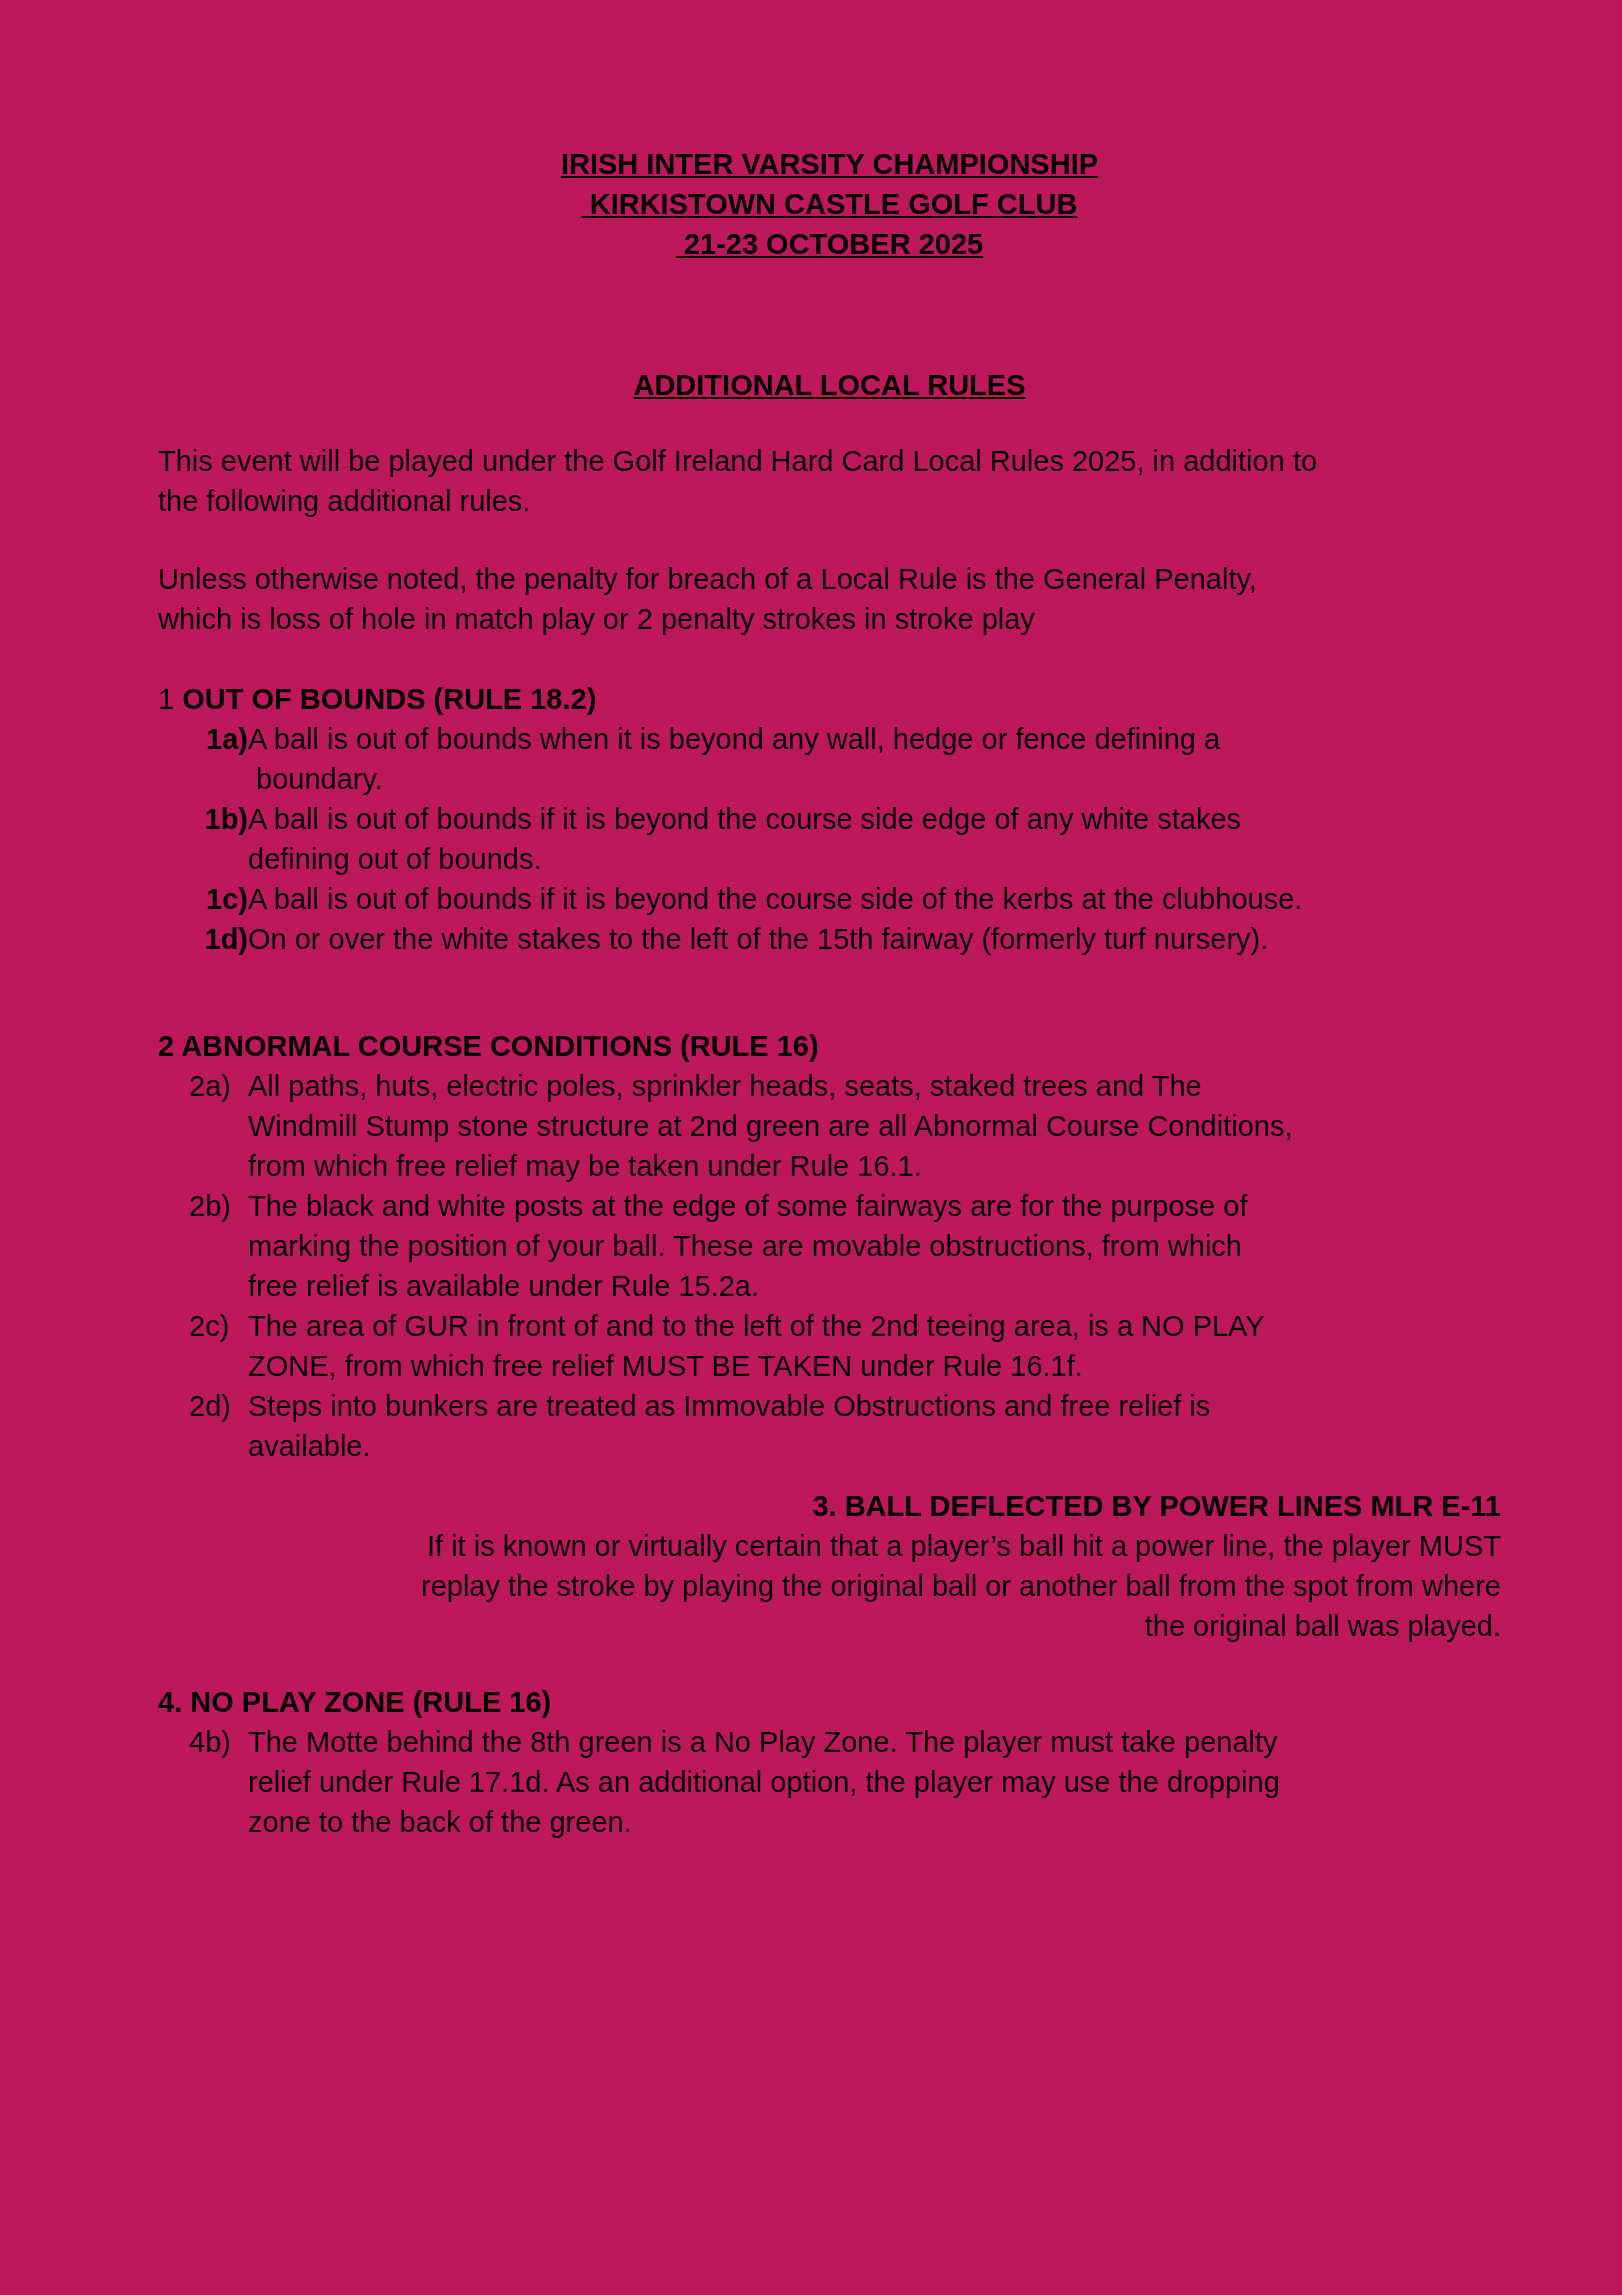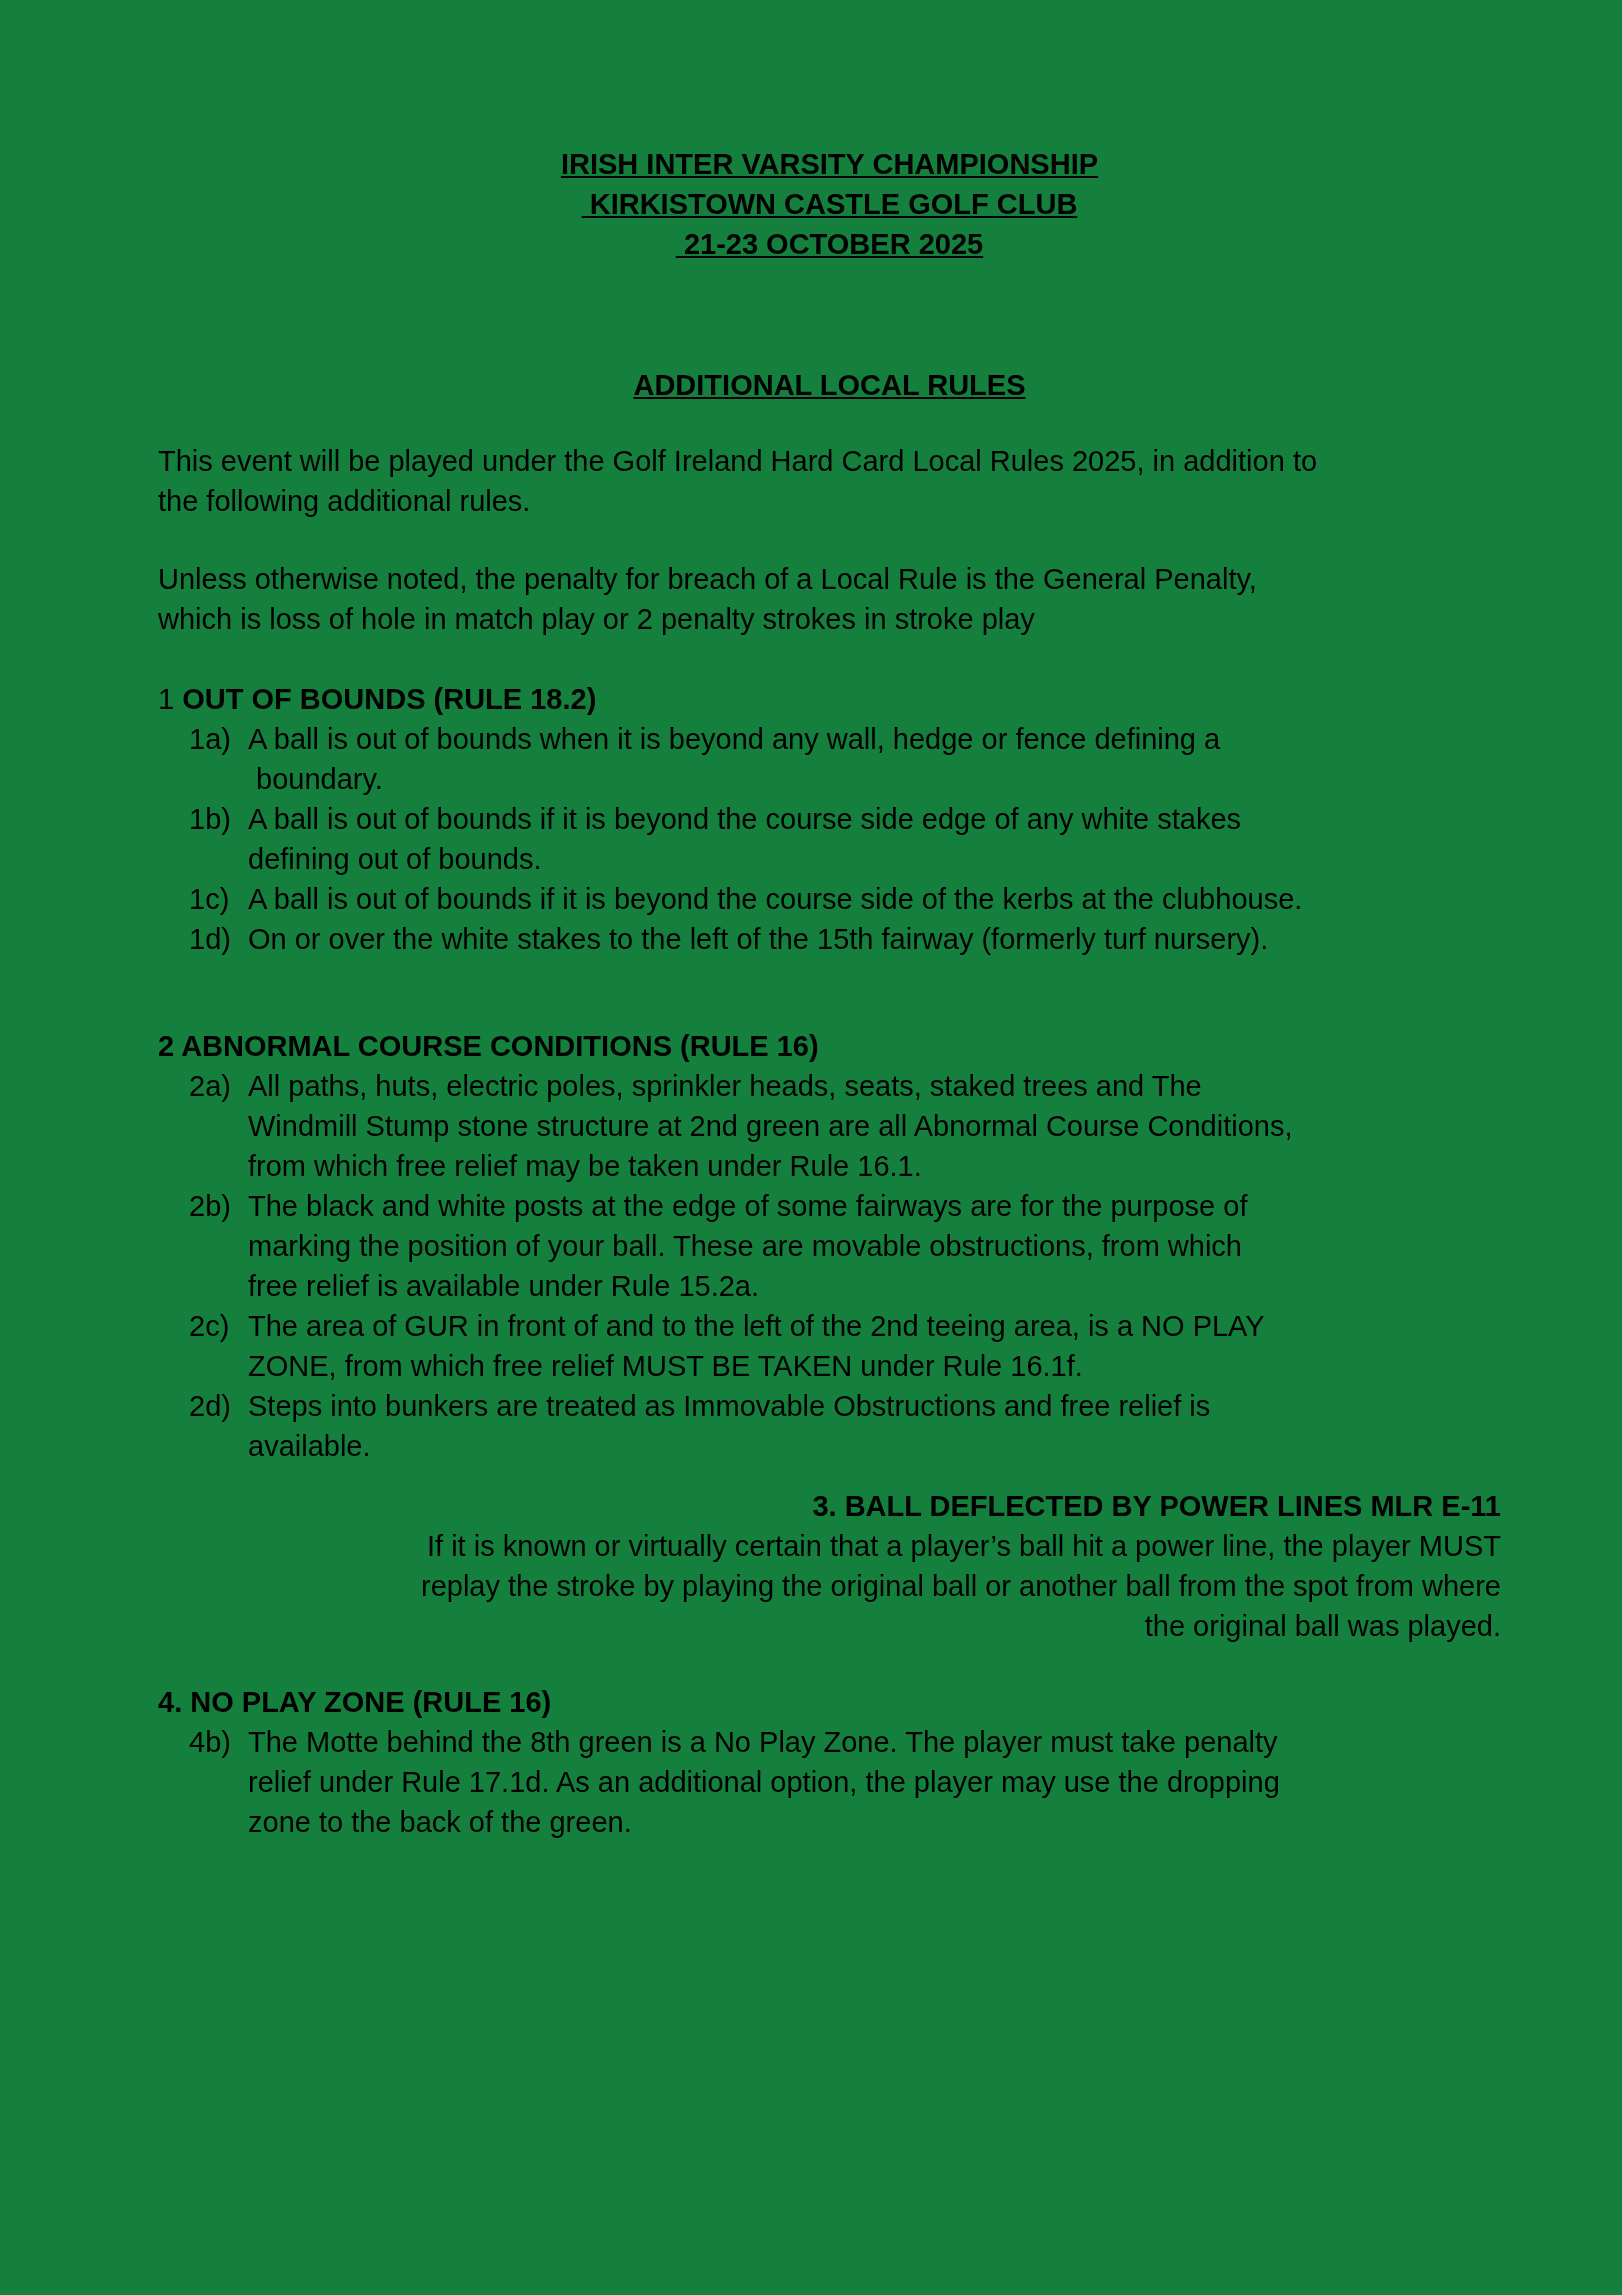--- a/index.html
+++ b/index.html
@@ -1,21 +1,21 @@
 <!DOCTYPE html>
 <html style="font-size:13px"><head>
 <meta charset="utf-8">
 <style>
   * { margin: 0; padding: 0; box-sizing: border-box; }
   html, body { background: #ffffff; }
   .page {
     position: relative;
     width: 1623px;
     height: 2295px;
-    background: #15803d;
+    background: #be185d;
     color: #000000;
     font-family: "Liberation Sans", "DejaVu Sans", sans-serif;
     font-size: 29px;
     line-height: 40px;
     padding: 144px 122px 0 158px;
     overflow: hidden;
   }
   .doc-header {
     text-align: center;
     font-weight: bold;
@@ -41,21 +41,21 @@
   }
   .section-heading .num-plain { font-weight: normal; }
   .item {
     display: flex;
     padding-left: 31px;
   }
   .item-label {
     flex: none;
     width: 59px;
   }
-  .item-label.bold { font-weight: normal; }
+  .item-label.bold { font-weight: bold; text-align: right; }
   .item-text {
     white-space: pre-wrap;
     flex: 1 1 auto;
   }
   .section-body {
     white-space: pre-wrap;
     padding-left: 31px;
   }
   .section-1 { margin-bottom: 67px; }
   .section-2 { margin-bottom: 20px; }

